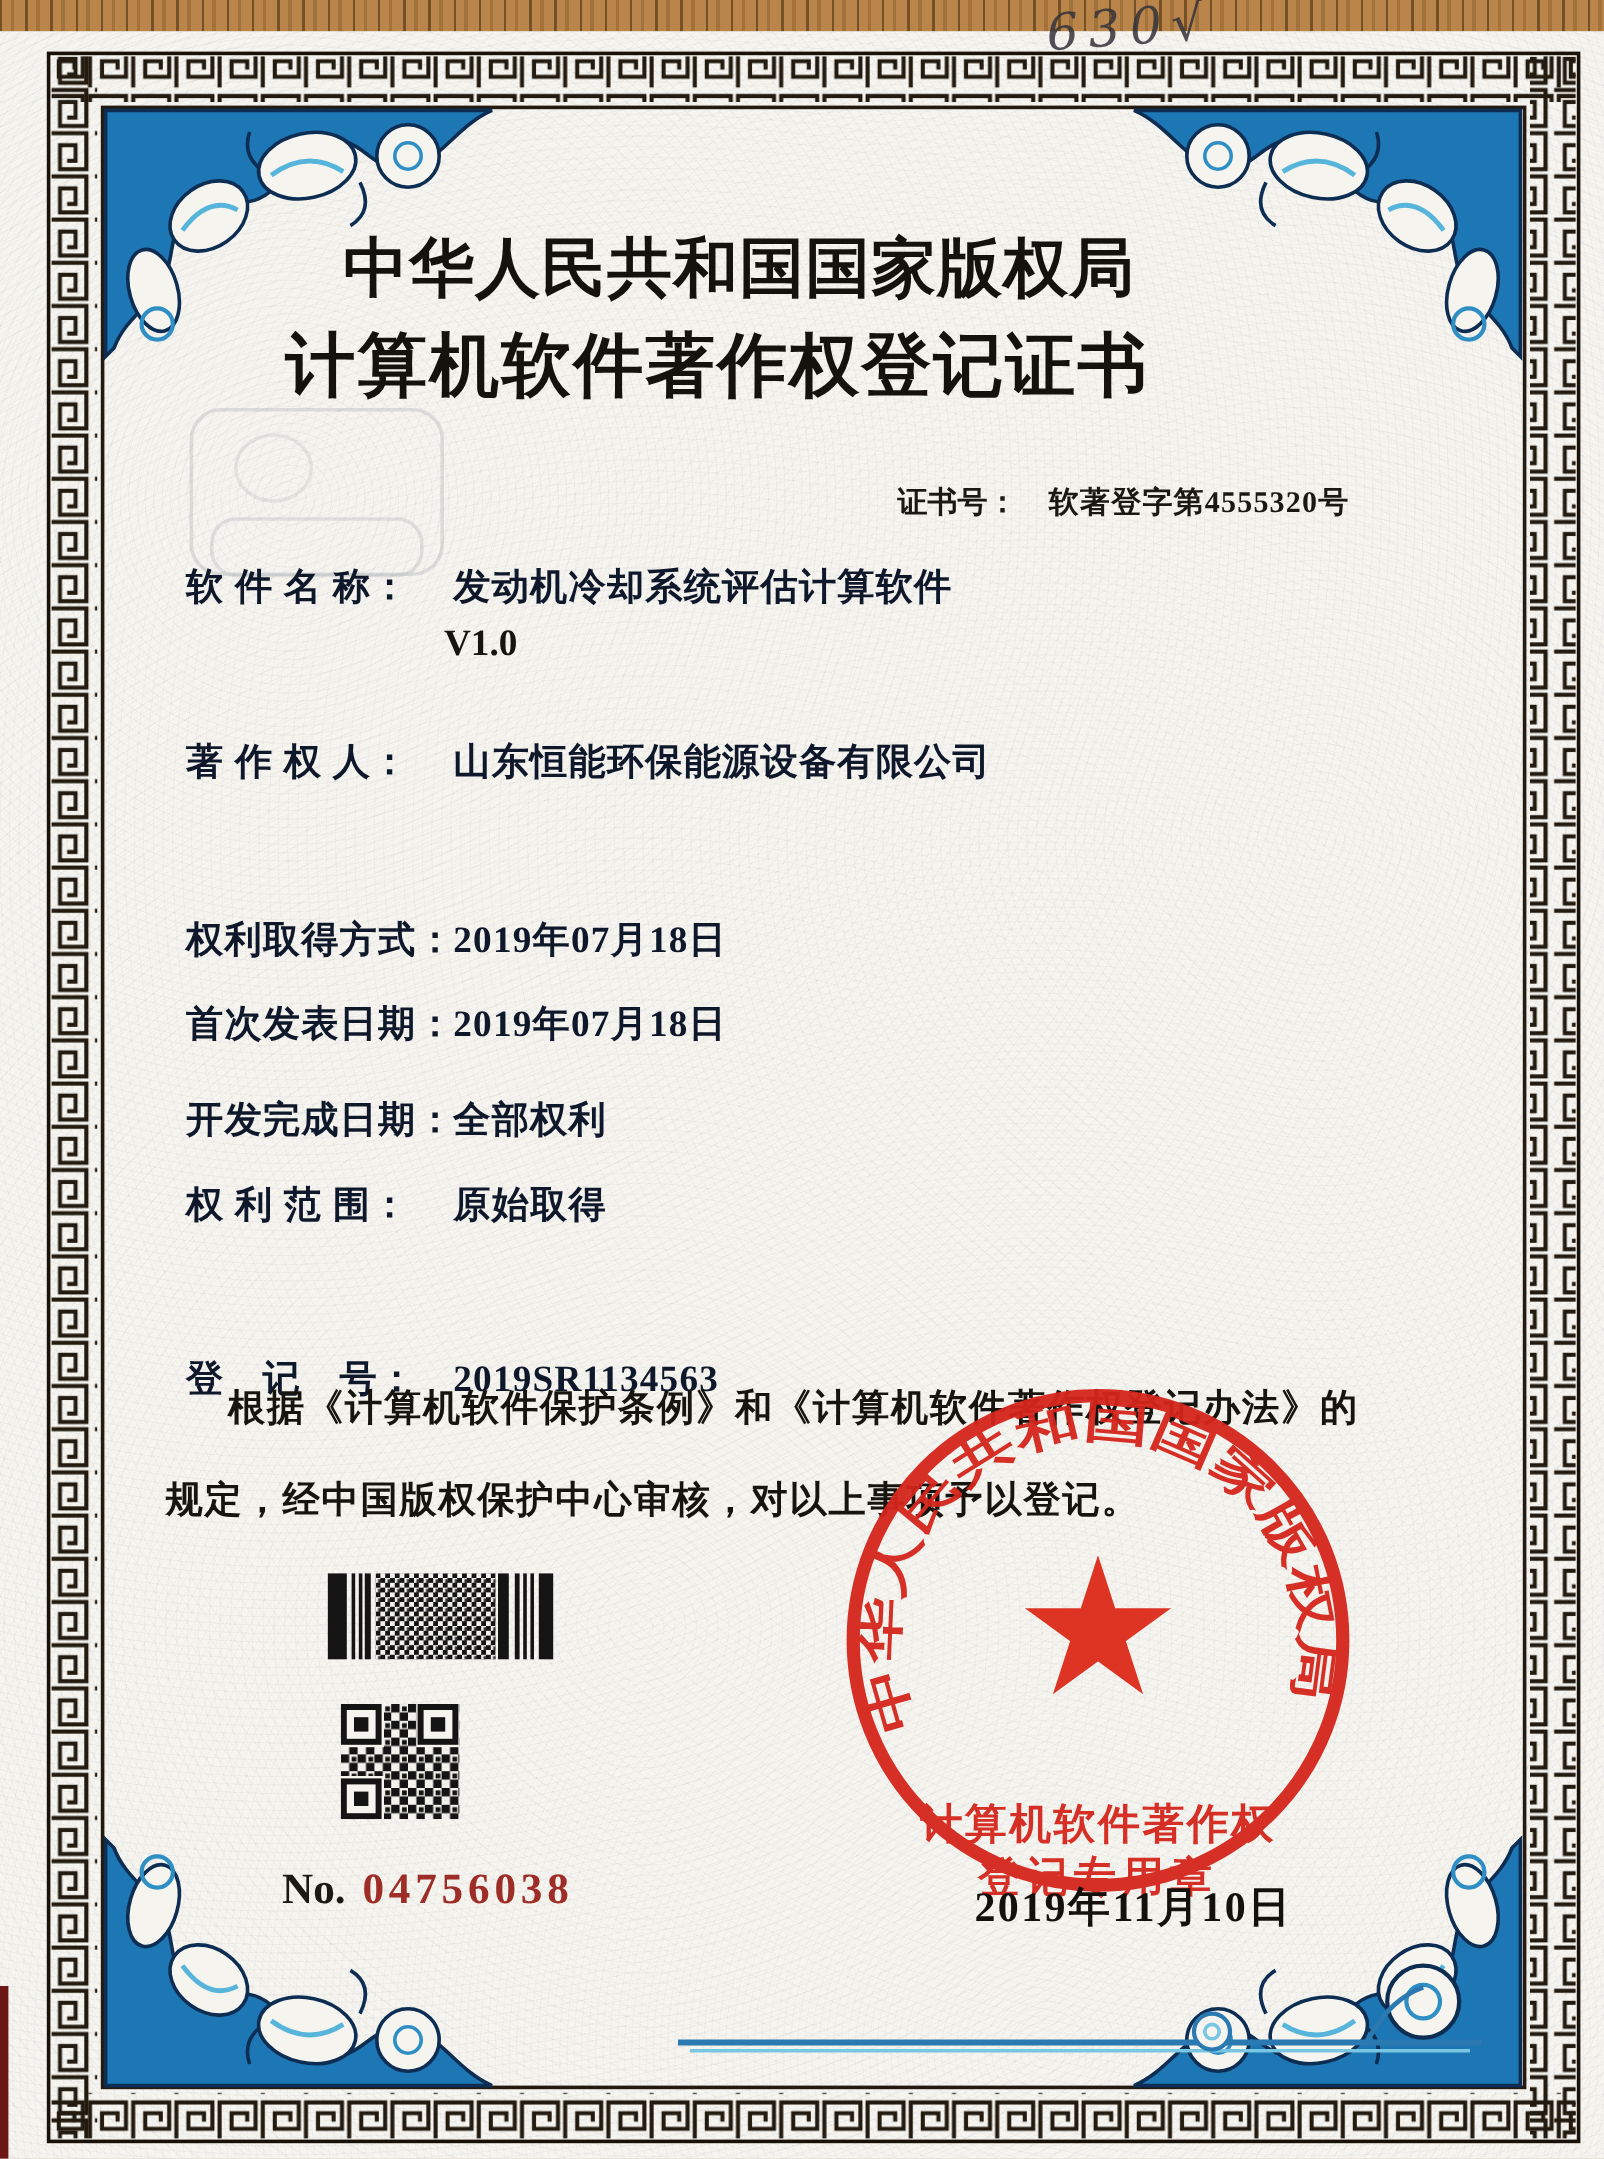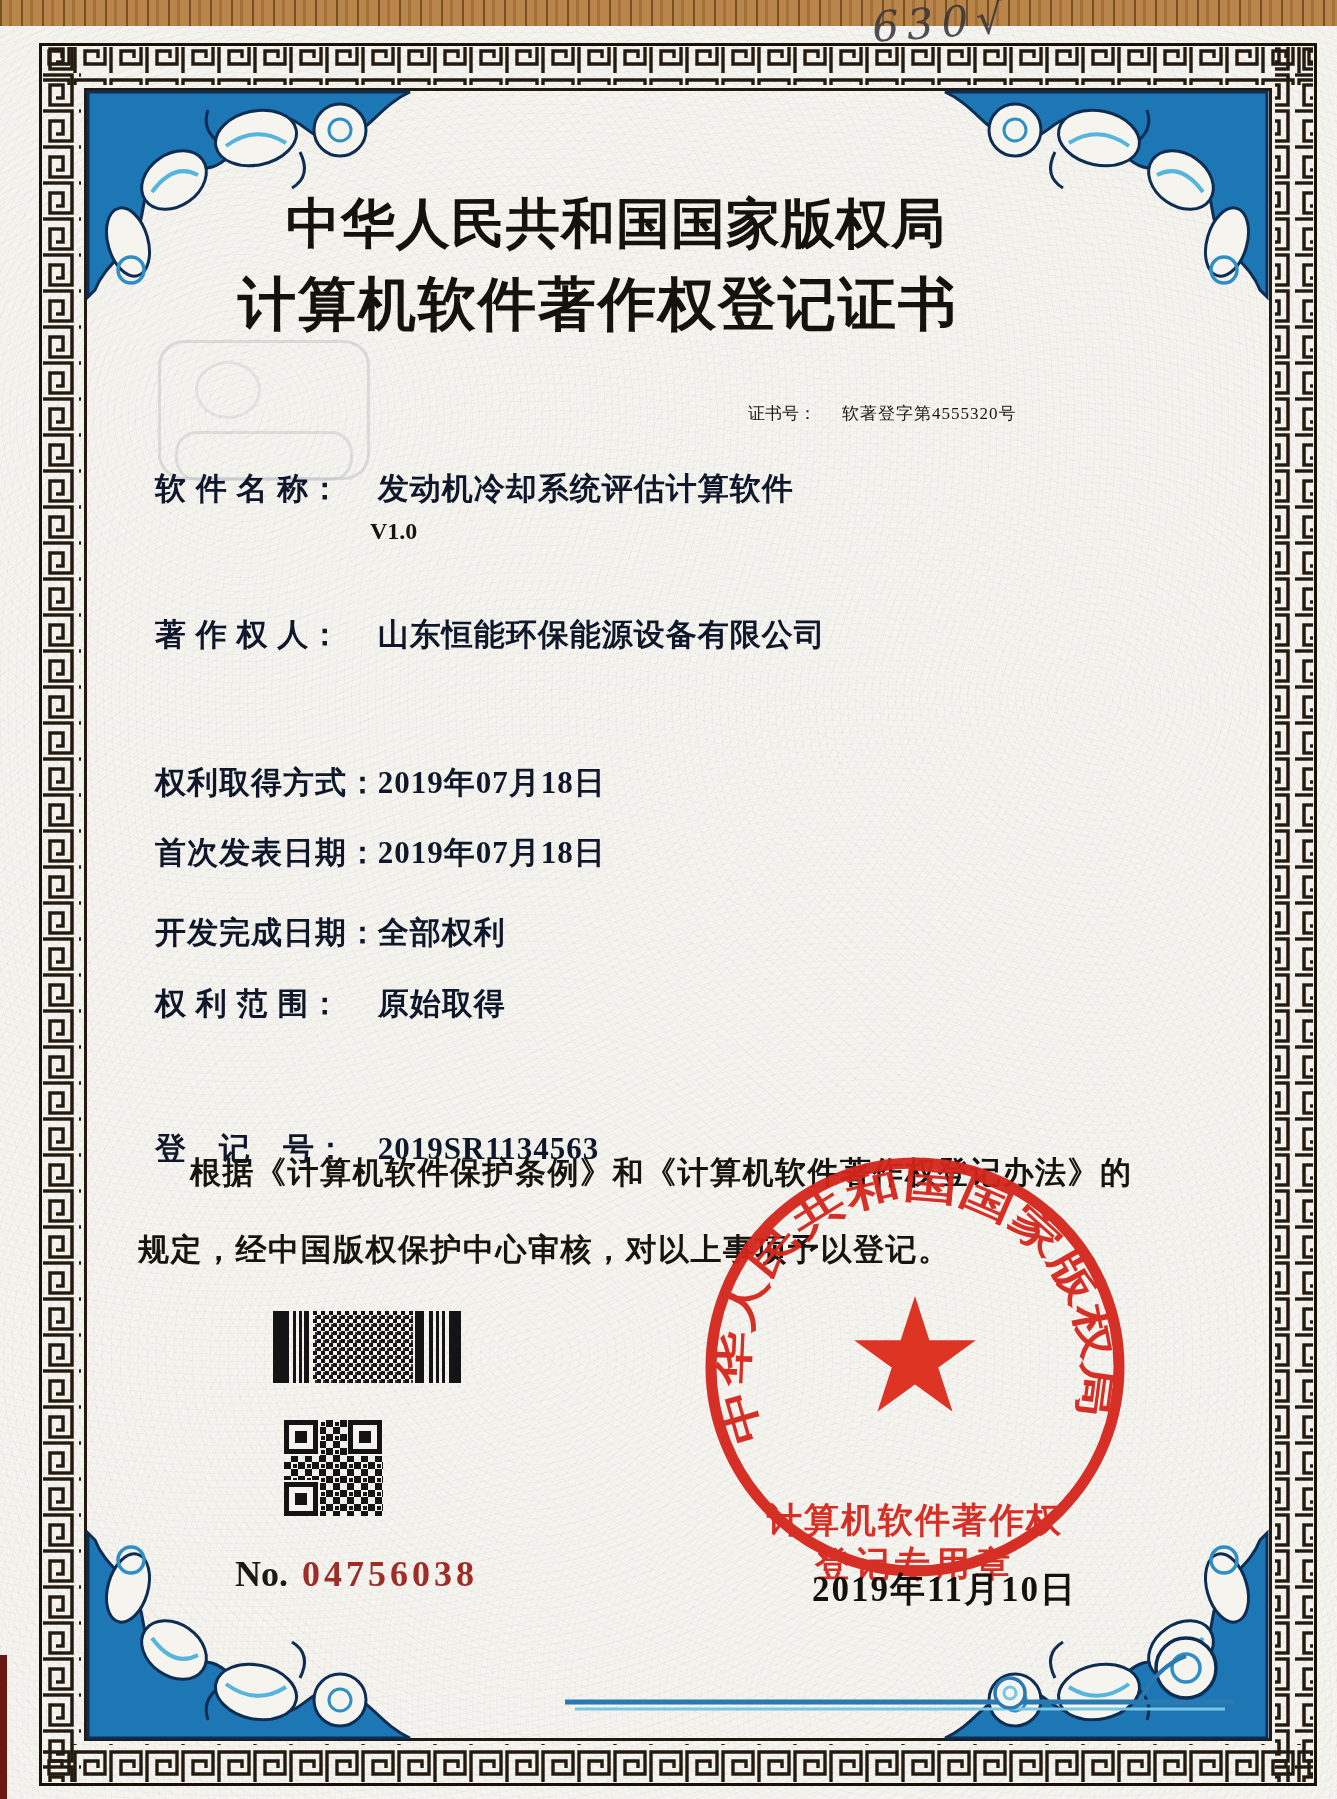--- a/index.html
+++ b/index.html
@@ -39,21 +39,21 @@
     text-align:center;font-family:"Liberation Serif",serif;
     font-size:54px;font-weight:900;color:#15120e;letter-spacing:1px;white-space:nowrap;
   }
   .title-cert{
     position:absolute;left:238px;top:266px;width:700px;
     text-align:center;font-family:"Liberation Serif",serif;
     font-size:58px;font-weight:900;color:#15120e;letter-spacing:2px;white-space:nowrap;
   }
   .cert-no-line{
     position:absolute;left:748px;top:402px;white-space:nowrap;
-    font-family:"Liberation Serif",serif;font-size:17px;font-weight:400;color:#1b1712;
+    font-family:"Liberation Serif",serif;font-size:25px;font-weight:700;color:#1b1712;
   }
   .cert-no-line .val{margin-left:26px;letter-spacing:1px;}
   .emboss{
     position:absolute;left:158px;top:340px;width:206px;height:134px;
     border:3px solid rgba(150,156,165,.42);border-radius:26px;opacity:.65;
   }
   .emboss .inner{
     position:absolute;left:14px;top:88px;width:172px;height:44px;
     border:3px solid rgba(150,156,165,.38);border-radius:22px;
   }
@@ -62,21 +62,21 @@
     border:3px solid rgba(150,156,165,.30);border-radius:50%;
   }
   .field-row{
     position:absolute;left:155px;white-space:nowrap;
     font-family:"Liberation Serif",serif;font-weight:700;color:#0f172a;font-size:31px;
   }
   .field-row .flabel{display:inline-block;width:215px;letter-spacing:1px;}
   .field-row .fvalue{letter-spacing:1px;}
   .version-line{
     position:absolute;left:370px;top:518px;
-    font-family:"Liberation Serif",serif;font-weight:700;color:#17130e;font-size:24px;
+    font-family:"Liberation Serif",serif;font-weight:700;color:#17130e;font-size:31px;
   }
   .body-line{
     position:absolute;white-space:nowrap;
     font-family:"Liberation Serif",serif;font-weight:700;color:#17130e;
     font-size:31px;letter-spacing:1.5px;
   }
   .no-line{
     position:absolute;left:235px;top:1553px;white-space:nowrap;
     font-family:"Liberation Serif",serif;font-size:36px;font-weight:700;color:#1c1914;
   }

